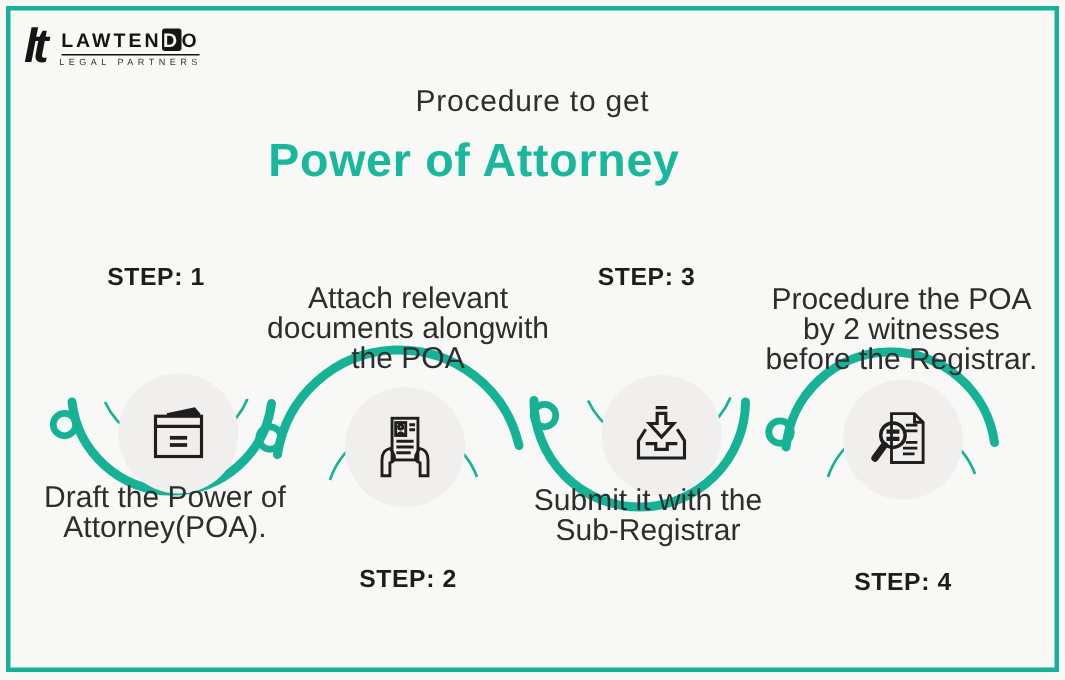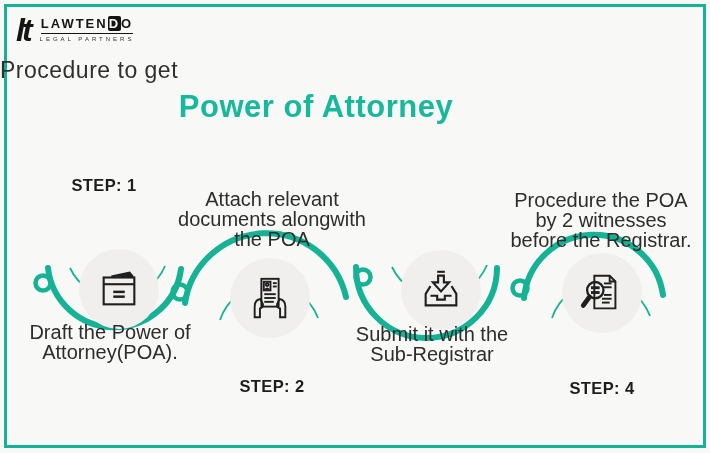--- a/index.html
+++ b/index.html
@@ -7,39 +7,39 @@
     position:relative;width:710px;height:453px;overflow:hidden;
     background:#f8f8f6;
     font-family:"Liberation Sans", sans-serif;
     color:#2d2d2d;
   }
   .frame{
     position:absolute;left:4px;top:4px;right:4px;bottom:5px;
     border:3px solid #16b296;pointer-events:none;
   }
   
-  .logo{position:absolute;left:16px;top:16px;display:flex;}
+  .logo{position:absolute;left:16px;top:16px;display:flex;align-items:center;}
   .monogram{
     font-style:italic;font-weight:bold;font-size:32px;color:#141414;
     letter-spacing:-3px;line-height:1;transform:translateY(-2px);
   }
   .wordmark{margin-left:10px;display:flex;flex-direction:column;align-items:center;}
   .brandline{
     font-size:13px;font-weight:bold;letter-spacing:2px;color:#141414;
     border-bottom:1.5px solid #141414;padding-bottom:2px;white-space:nowrap;
   }
   .brand-d{
     display:inline-block;background:#141414;color:#f8f8f6;
     padding:0 1px;border-radius:2px;
   }
   .tagline{font-size:6px;letter-spacing:3px;color:#333;margin-top:2px;white-space:nowrap;}
   
   .title1{
-    position:absolute;left:0;top:57px;width:710px;
-    font-size:23px;color:#2f2f2f;letter-spacing:0.5px;
+    position:absolute;left:0;top:57px;width:710px;text-align:center;
+    font-size:20px;color:#2f2f2f;letter-spacing:0.5px;
   }
   .title2{
     position:absolute;left:0;top:89px;width:632px;text-align:center;
     font-size:31px;font-weight:bold;color:#17b89c;letter-spacing:0.5px;
   }
   
   .flow-svg{position:absolute;left:0;top:0;width:710px;height:453px;}
   .icon-circle{
     position:absolute;width:80px;height:80px;border-radius:50%;
     background:#f0efee;display:flex;align-items:center;justify-content:center;
@@ -152,20 +152,21 @@
         <circle cx="17" cy="21" r="8.5" stroke-width="2.4"></circle>
         <line x1="12.5" y1="18.5" x2="21.5" y2="18.5" stroke-width="3"></line>
         <line x1="12.5" y1="23.5" x2="21.5" y2="23.5" stroke-width="3"></line>
         <path d="M11 28 L4.5 37" stroke-width="5" stroke-linecap="round"></path>
       </g>
     </svg>
   </div>
 
   <div class="step-label" style="left:34px;top:176px;">STEP: 1</div>
   <div class="step-label" style="left:202px;top:377px;">STEP: 2</div>
+  <div class="step-label" style="left:361px;top:176px;">STEP: 3</div>
   <div class="step-label" style="left:532px;top:379px;">STEP: 4</div>
 
   <div class="caption" style="left:20px;top:322px;width:180px;">
     <div>Draft the Power of</div>
     <div>Attorney(POA).</div>
   </div>
 
   <div class="caption" style="left:172px;top:189px;width:200px;">
     <div>Attach relevant</div>
     <div>documents alongwith</div>

